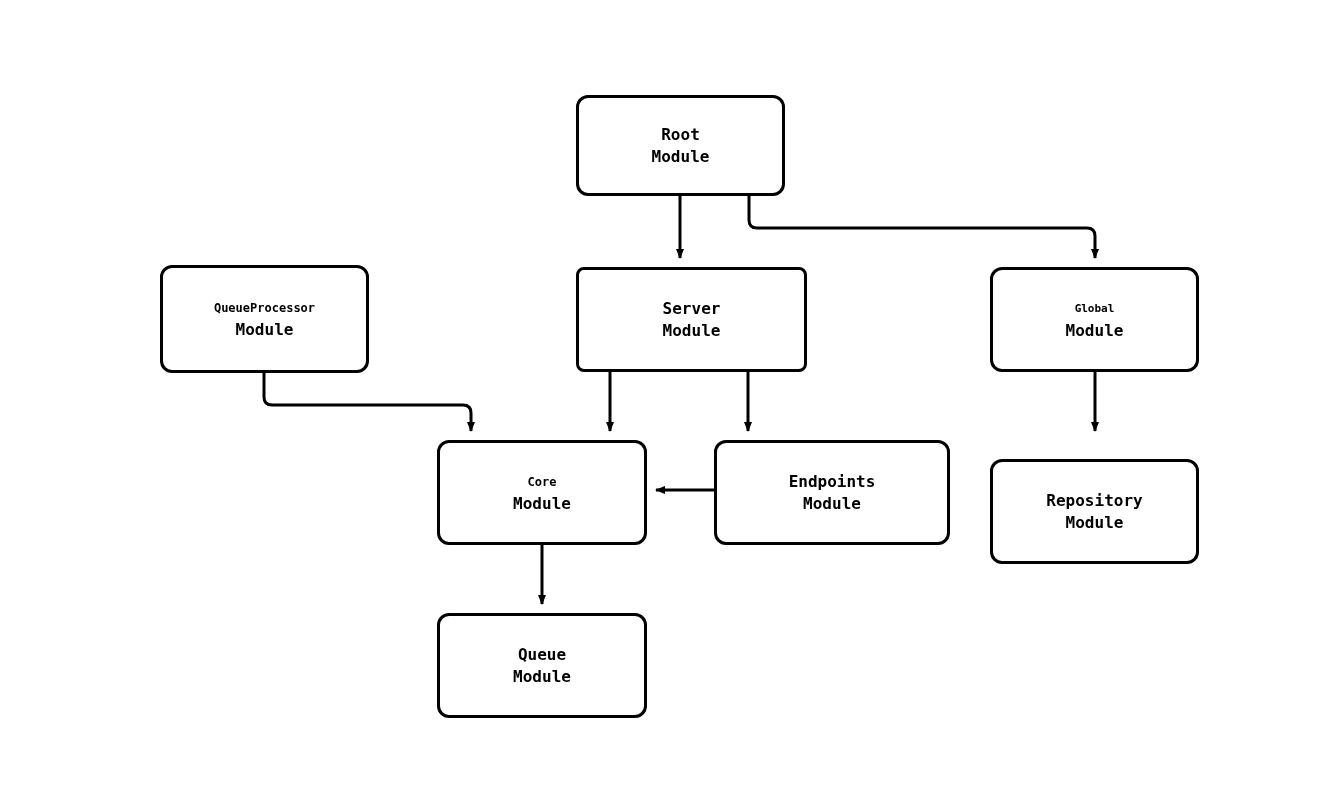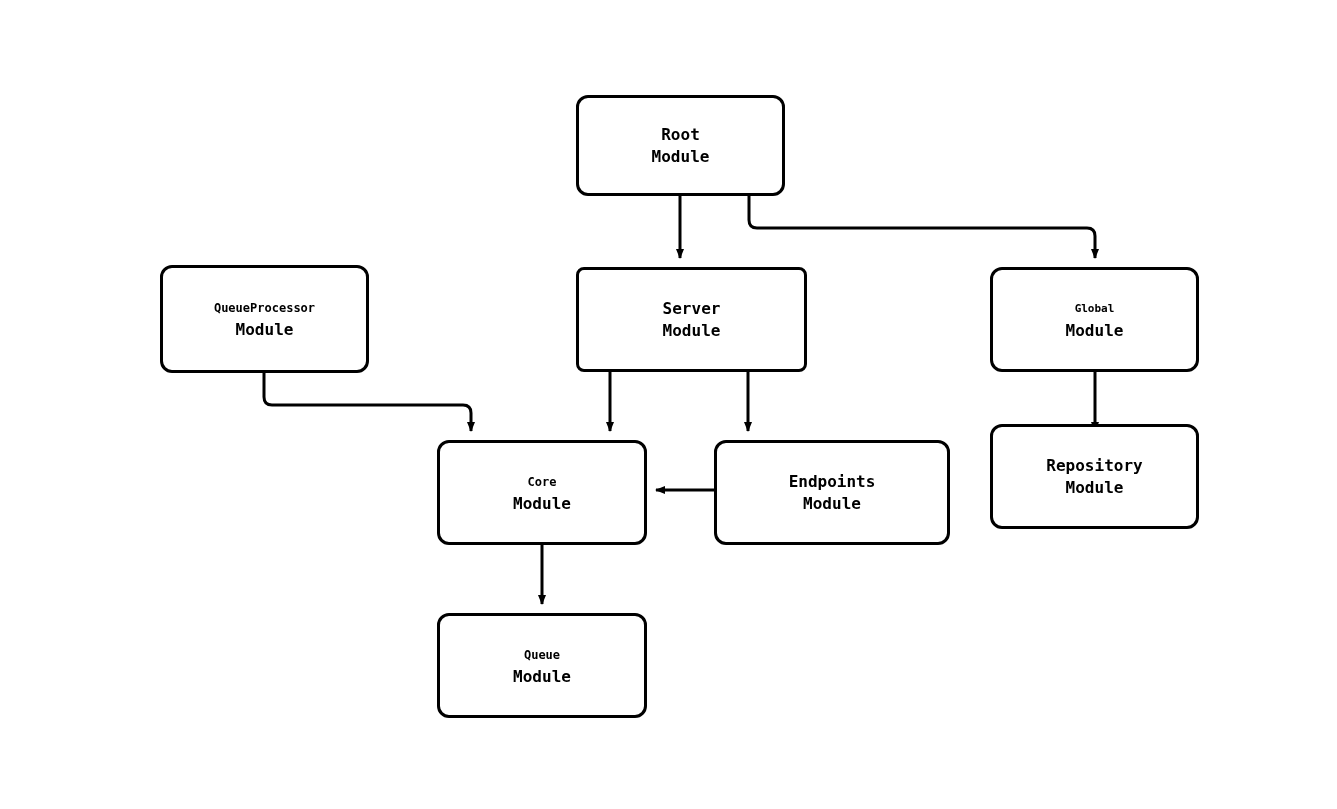--- a/index.html
+++ b/index.html
@@ -98,23 +98,23 @@
   <div class="node" style="left: 410px; top: 440px; width: 210px; height: 105px; background: rgb(255, 255, 255); border-color: rgb(0, 0, 0); border-width: 3px; border-radius: 12px;">
     <span class="node-label" style="color: rgb(0, 0, 0); font-size: 12px;">Core</span>
     <span class="node-label" style="color: rgb(0, 0, 0); font-size: 16px;">Module</span>
   </div>
 
   <div class="node" style="left: 687px; top: 440px; width: 236px; height: 105px; background: rgb(255, 255, 255); border-color: rgb(0, 0, 0); border-width: 3px; border-radius: 12px;">
     <span class="node-label" style="color: rgb(0, 0, 0); font-size: 16px;">Endpoints</span>
     <span class="node-label" style="color: rgb(0, 0, 0); font-size: 16px;">Module</span>
   </div>
 
-  <div class="node" style="left: 963px; top: 424px; width: 209px; height: 105px; background: rgb(255, 255, 255); border-color: rgb(0, 0, 0); border-width: 3px; border-radius: 12px;">
+  <div class="node" style="left: 963px; top: 459px; width: 209px; height: 105px; background: rgb(255, 255, 255); border-color: rgb(0, 0, 0); border-width: 3px; border-radius: 12px;">
     <span class="node-label" style="color: rgb(0, 0, 0); font-size: 16px;">Repository</span>
     <span class="node-label" style="color: rgb(0, 0, 0); font-size: 16px;">Module</span>
   </div>
 
   <div class="node" style="left: 410px; top: 613px; width: 210px; height: 105px; background: rgb(255, 255, 255); border-color: rgb(0, 0, 0); border-width: 3px; border-radius: 12px;">
-    <span class="node-label" style="color: rgb(0, 0, 0); font-size: 12px;">Queue</span>
+    <span class="node-label" style="color: rgb(0, 0, 0); font-size: 16px;">Queue</span>
     <span class="node-label" style="color: rgb(0, 0, 0); font-size: 16px;">Module</span>
   </div>
 
 </div>
 
 </body></html>

